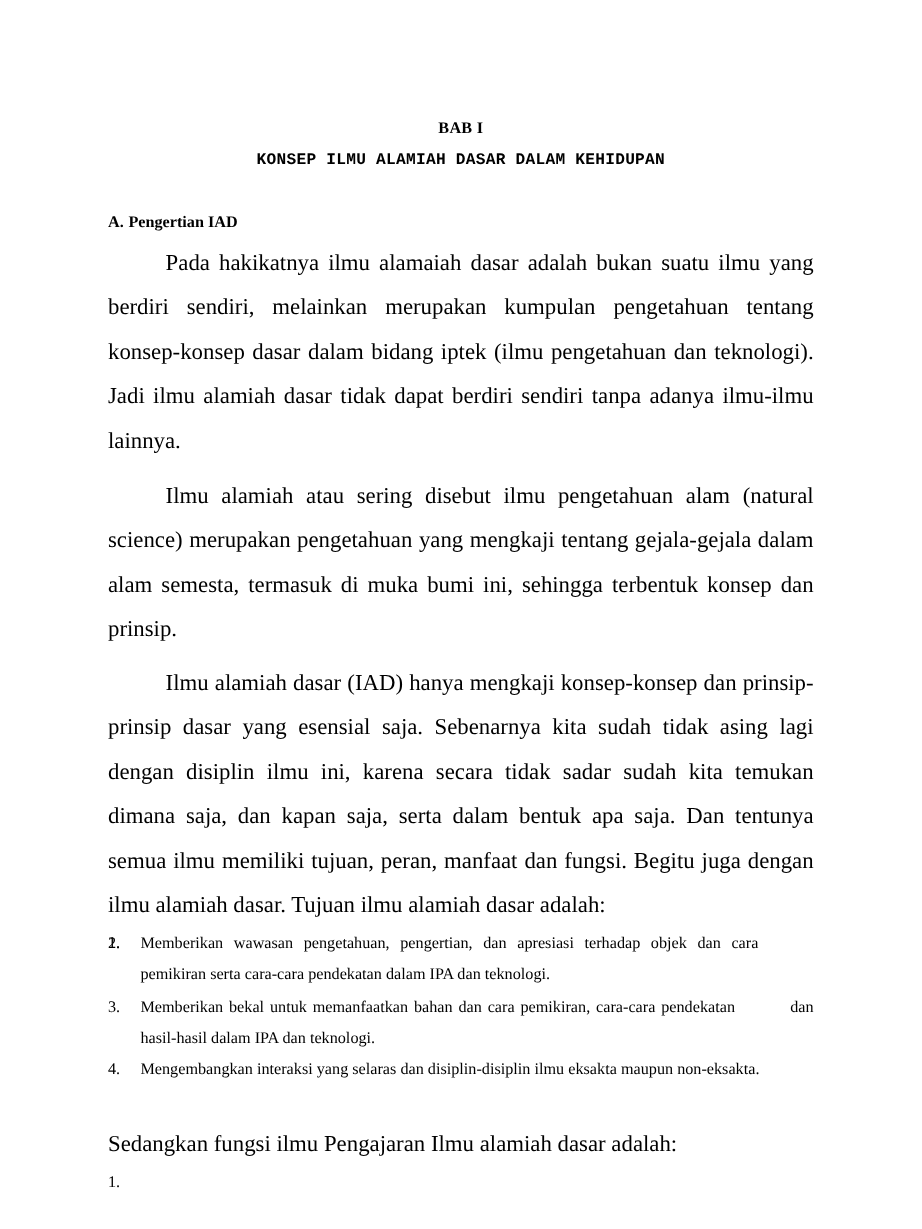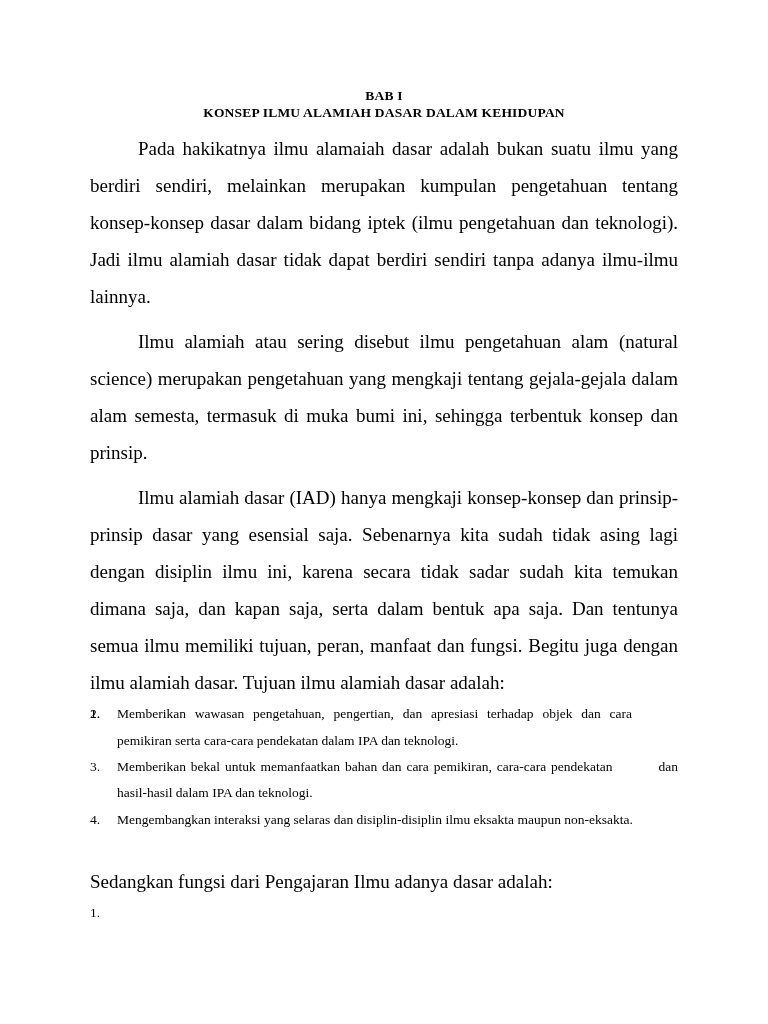--- a/index.html
+++ b/index.html
@@ -21,29 +21,30 @@
     background: #ffffff;
     box-sizing: border-box;
     padding: 88px 90px 40px 90px;
   }
   .doc-title {
     text-align: center;
     font-weight: bold;
     font-size: 13.5px;
     letter-spacing: 0.2px;
     line-height: 1.25;
-    margin: 0;
+    margin: 11px;
   }
   .doc-subtitle {
     text-align: center;
     font-weight: bold;
     font-size: 13.5px;
     letter-spacing: 0.2px;
     line-height: 1.25;
     margin: 0 0 0 0;
+    font-family: Liberation Mono, monospace;
   }
   .section-heading {
     font-weight: bold;
     font-size: 13.5px;
     margin: 32px 0 0 0;
     line-height: 1.3;
   }
   .section-heading .label {
     display: inline-block;
     min-width: 17px;
@@ -84,20 +85,23 @@
   .gap-wide { display: inline-block; width: 46px; }
 </style>
 </head>
 <body>
 
 <div class="page">
 
   <h1 class="doc-title">BAB I</h1>
   <h2 class="doc-subtitle">KONSEP ILMU ALAMIAH DASAR DALAM KEHIDUPAN</h2>
 
+  <h3 class="section-heading">
+    <span class="label">A.</span><span>Pengertian IAD</span>
+  </h3>
 
   <p class="body-par">Pada hakikatnya ilmu alamaiah dasar adalah bukan suatu ilmu yang berdiri sendiri, melainkan merupakan kumpulan pengetahuan tentang konsep-konsep dasar dalam bidang iptek (ilmu pengetahuan dan teknologi). Jadi ilmu alamiah dasar tidak dapat berdiri sendiri tanpa adanya ilmu-ilmu lainnya.</p>
   <p class="body-par">Ilmu alamiah atau sering disebut ilmu pengetahuan alam (natural science) merupakan pengetahuan yang mengkaji tentang gejala-gejala dalam alam semesta, termasuk di muka bumi ini, sehingga terbentuk konsep dan prinsip.</p>
   <p class="body-par">Ilmu alamiah dasar (IAD) hanya mengkaji konsep-konsep dan prinsip-prinsip dasar yang esensial saja.  Sebenarnya kita sudah tidak asing lagi dengan disiplin ilmu ini, karena secara tidak sadar sudah kita temukan dimana saja, dan kapan saja, serta dalam bentuk apa saja. Dan tentunya semua ilmu memiliki tujuan, peran, manfaat dan fungsi. Begitu juga dengan ilmu alamiah dasar. Tujuan ilmu alamiah dasar adalah:</p>
 
   <ol class="num-list">
     <li>
       <span class="marker">1.</span>
     </li>
     <li>
@@ -109,21 +113,21 @@
       <span>Memberikan bekal untuk memanfaatkan bahan dan cara pemikiran, cara-cara pendekatan</span><span class="gap-wide"></span><span>dan hasil-hasil dalam IPA dan teknologi.</span>
     </li>
     <li>
       <span class="marker">4.</span>
       <span>Mengembangkan interaksi yang selaras dan disiplin-disiplin ilmu eksakta maupun non-eksakta.</span>
     </li>
   </ol>
 
   <div class="spacer-md"></div>
 
-  <p class="body-par no-indent">Sedangkan fungsi dari Pengajaran Ilmu adanya dasar adalah:</p>
+  <p class="body-par no-indent">Sedangkan fungsi ilmu Pengajaran Ilmu alamiah dasar adalah:</p>
 
   <ol class="num-list">
     <li>
       <span class="marker">1.</span>
     </li>
   </ol>
 
 </div>
 
 </body></html>

